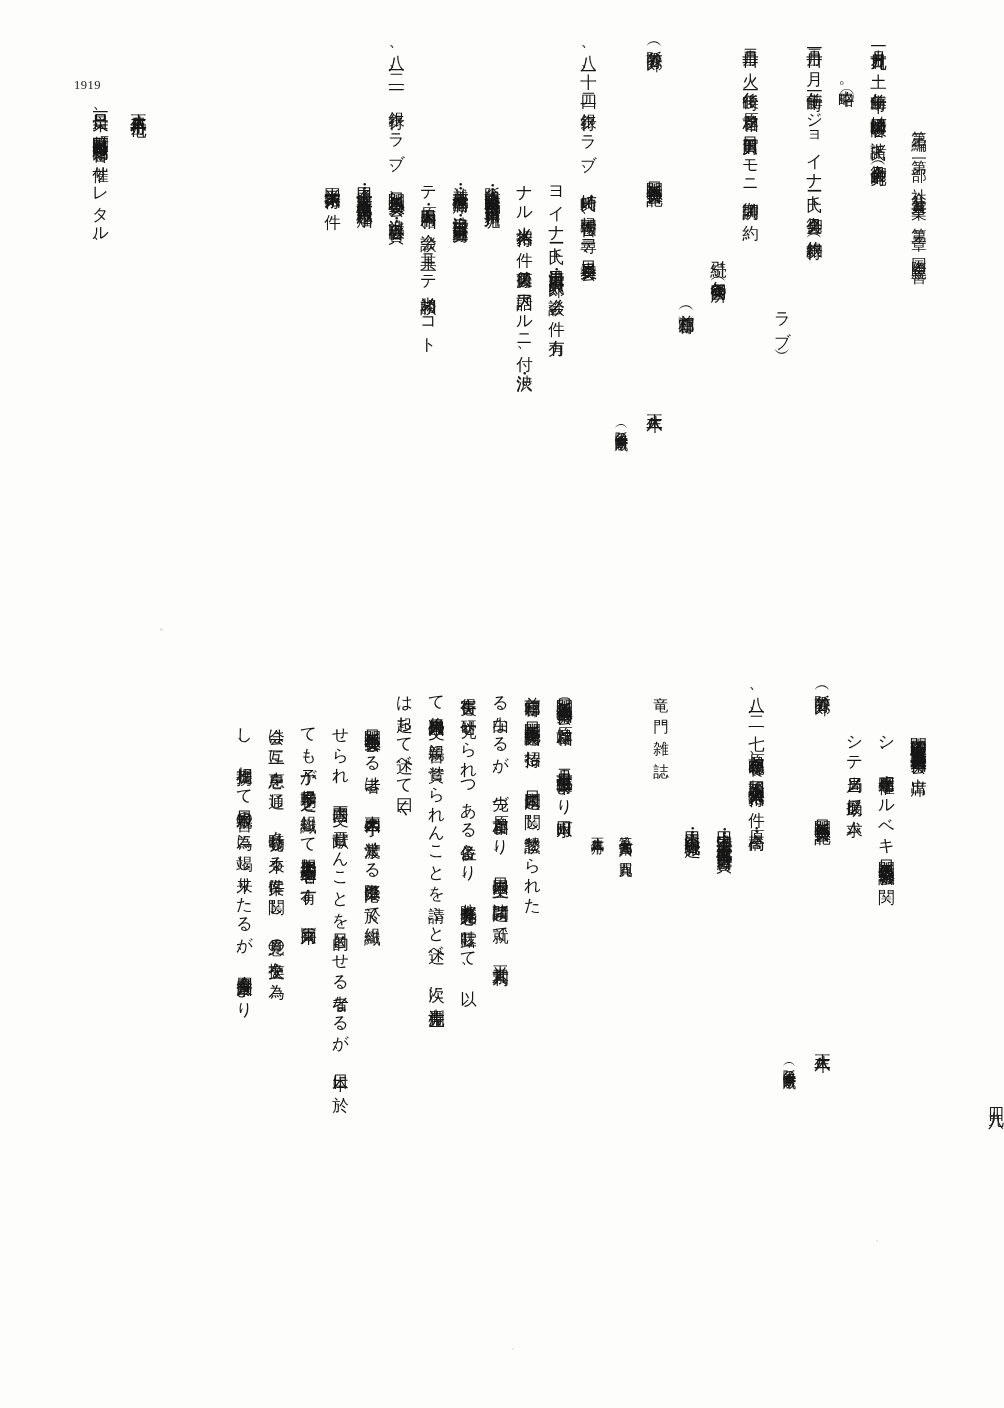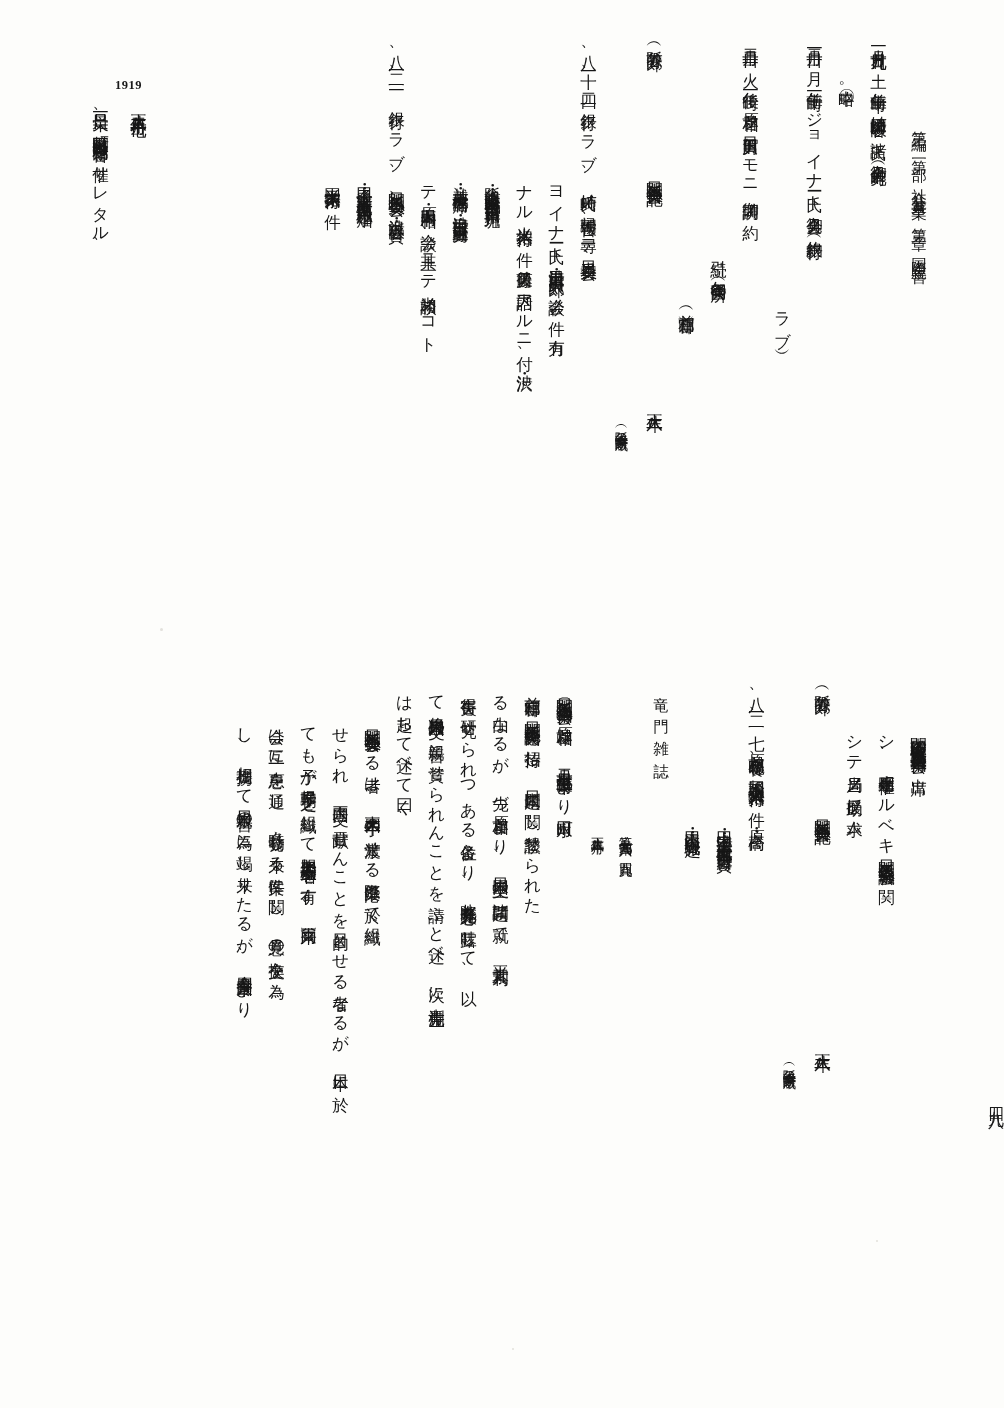--- a/index.html
+++ b/index.html
@@ -90,21 +90,21 @@
   <div class="vcol t-body" style="right:408px; top:42px; height:600px;">八、十一、二四　銀行クラブ、姉崎氏ノ帰朝報告、尋テ日米委員会ジ</div>
   <div class="vcol t-body" style="right:440px; top:174px; height:470px;">ヨイナー氏ト渋沢男・目賀田男太郎　会談ノ件、有力</div>
   <div class="vcol t-body" style="right:472px; top:174px; height:470px;">ナル米人招待ノ件、後藤男ノ内話アルニ付、渋沢・</div>
   <div class="vcol t-body" style="right:504px; top:174px; height:470px;">阪谷・近藤・添田・浅野・金子・目賀田・早川・堀</div>
   <div class="vcol t-body" style="right:536px; top:174px; height:470px;">越・井上・梶原等出席、渋沢・目賀田・近藤三男ニ</div>
   <div class="vcol t-body" style="right:568px; top:174px; height:470px;">テ原・内田両相ト会談、其上ニテ尚相談ノコト</div>
   <div class="vcol t-body" style="right:600px; top:42px; height:600px;">八、一二、一　銀行クラブ、日米関係小委員会、渋沢・阪谷・目賀</div>
   <div class="vcol t-body" style="right:632px; top:174px; height:470px;">田・金子・近藤・井上・梶原・串田・堀越・小畑、</div>
   <div class="vcol t-body" style="right:664px; top:174px; height:300px;">米国大家招待ノ件</div>
 
-  <div class="latin" style="right:862px; top:78px;font-weight:bold;">1919</div>
+  <div class="latin" style="right:903px; top:78px;">1919</div>
   <div class="vcol t-body" style="right:858px; top:100px; height:220px;">大正八年十二月七日</div>
   <div class="vcol t-body" style="right:896px; top:100px; height:520px;">是日栄一、麹町区永田町首相官邸ニ催サレタル、</div>
 
   <div class="vcol t-body" style="right:78px; top:724px; height:600px;">内閣総理大臣原敬主催当委員会会員招待会ニ出席</div>
   <div class="vcol t-body" style="right:110px; top:724px; height:600px;">シ、席上明年催サルベキ日米関係委員協議会ニ関</div>
   <div class="vcol t-body" style="right:142px; top:724px; height:260px;">シテ当局ノ援助ヲ求ム。</div>
 
   <div class="vcol t-body" style="right:174px; top:680px; height:200px;">（阪谷芳郎）</div>
   <div class="vcol t-body" style="right:174px; top:806px; height:260px;">日米関係委員会日記</div>
   <div class="vcol t-body" style="right:174px; top:1040px; height:140px;">大正八年</div>

